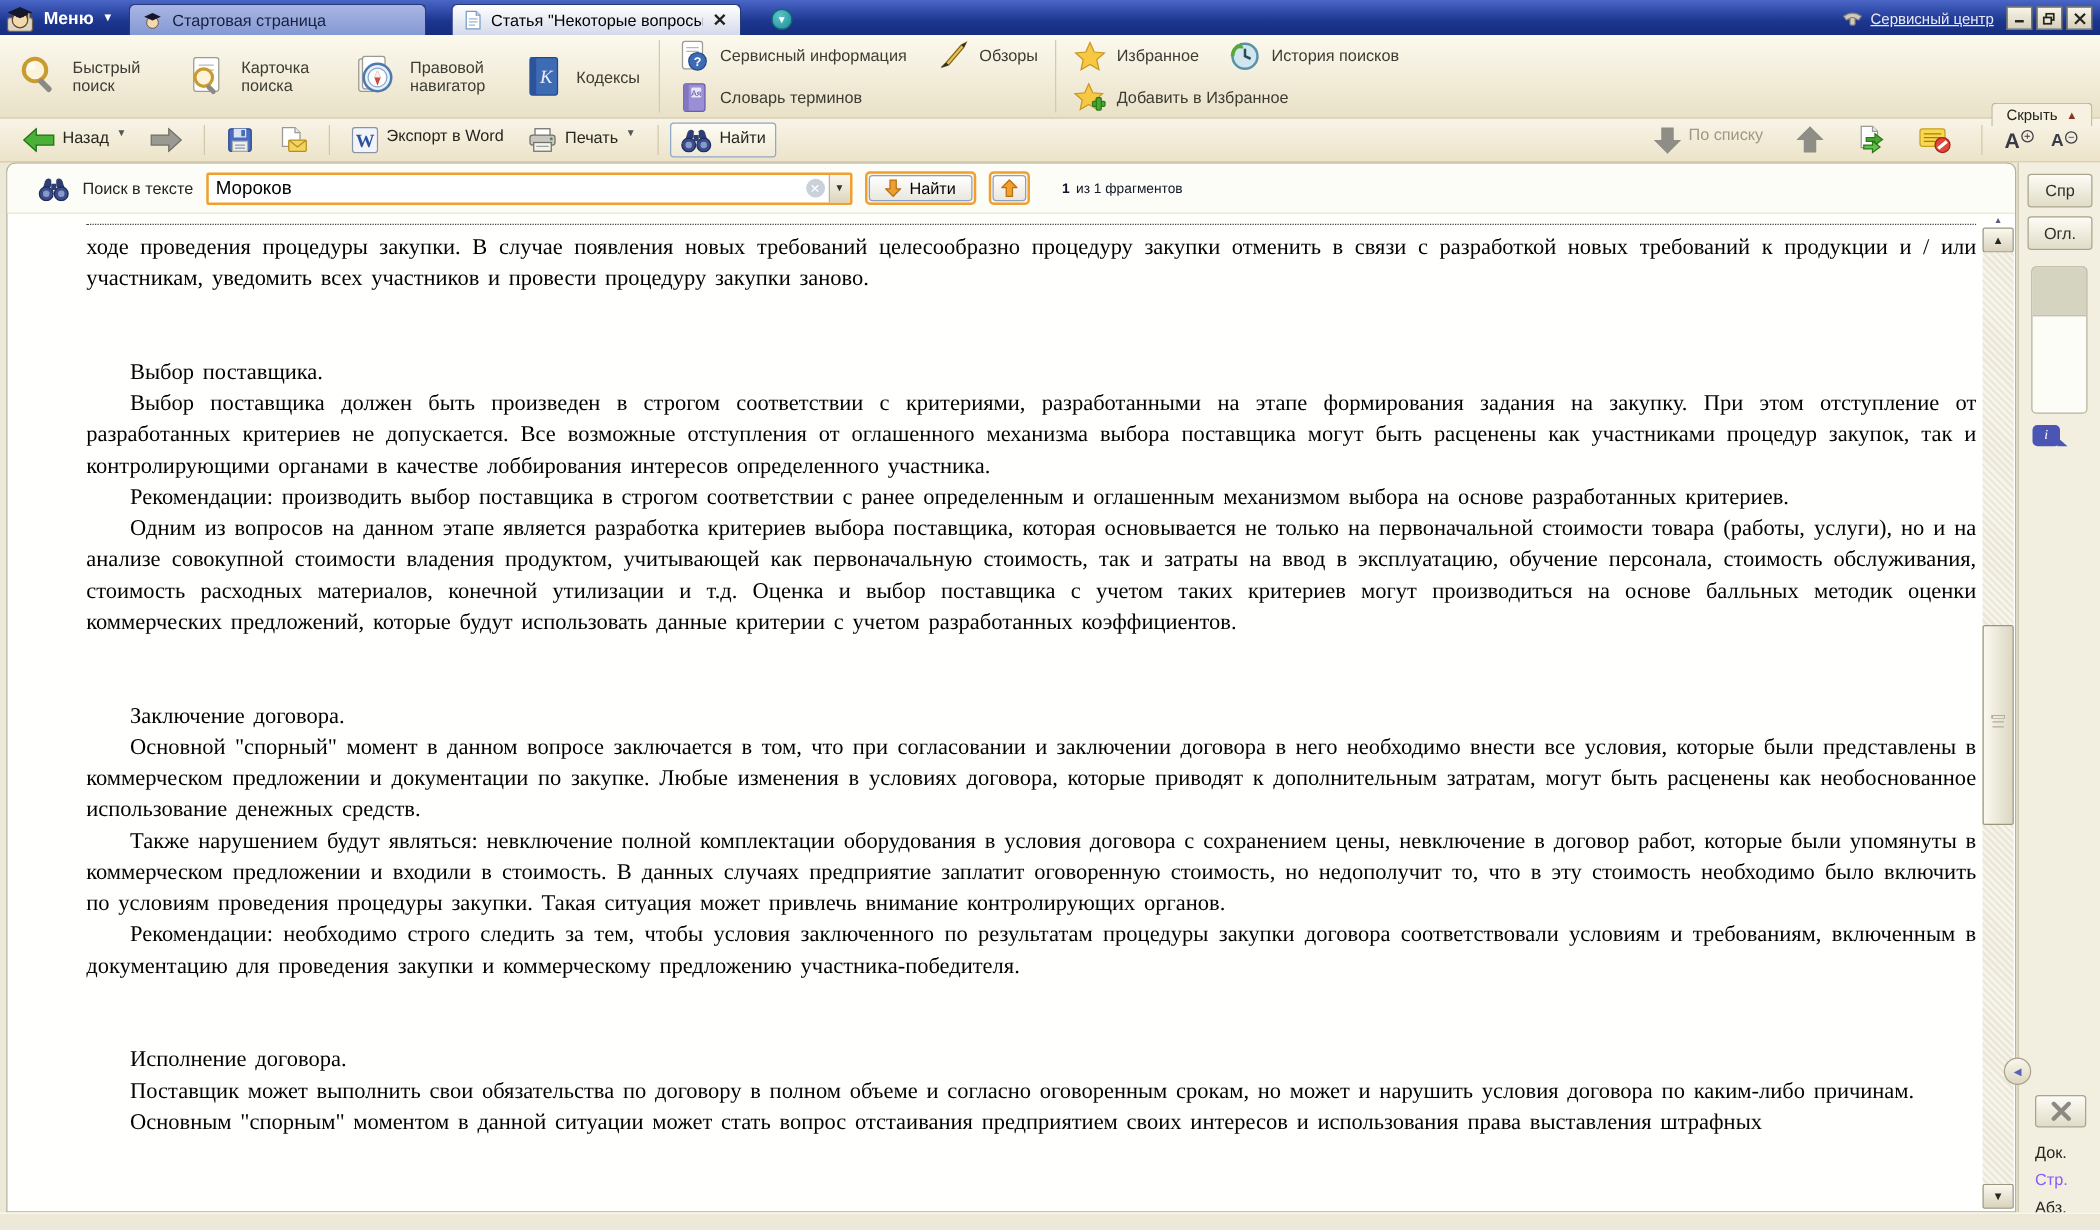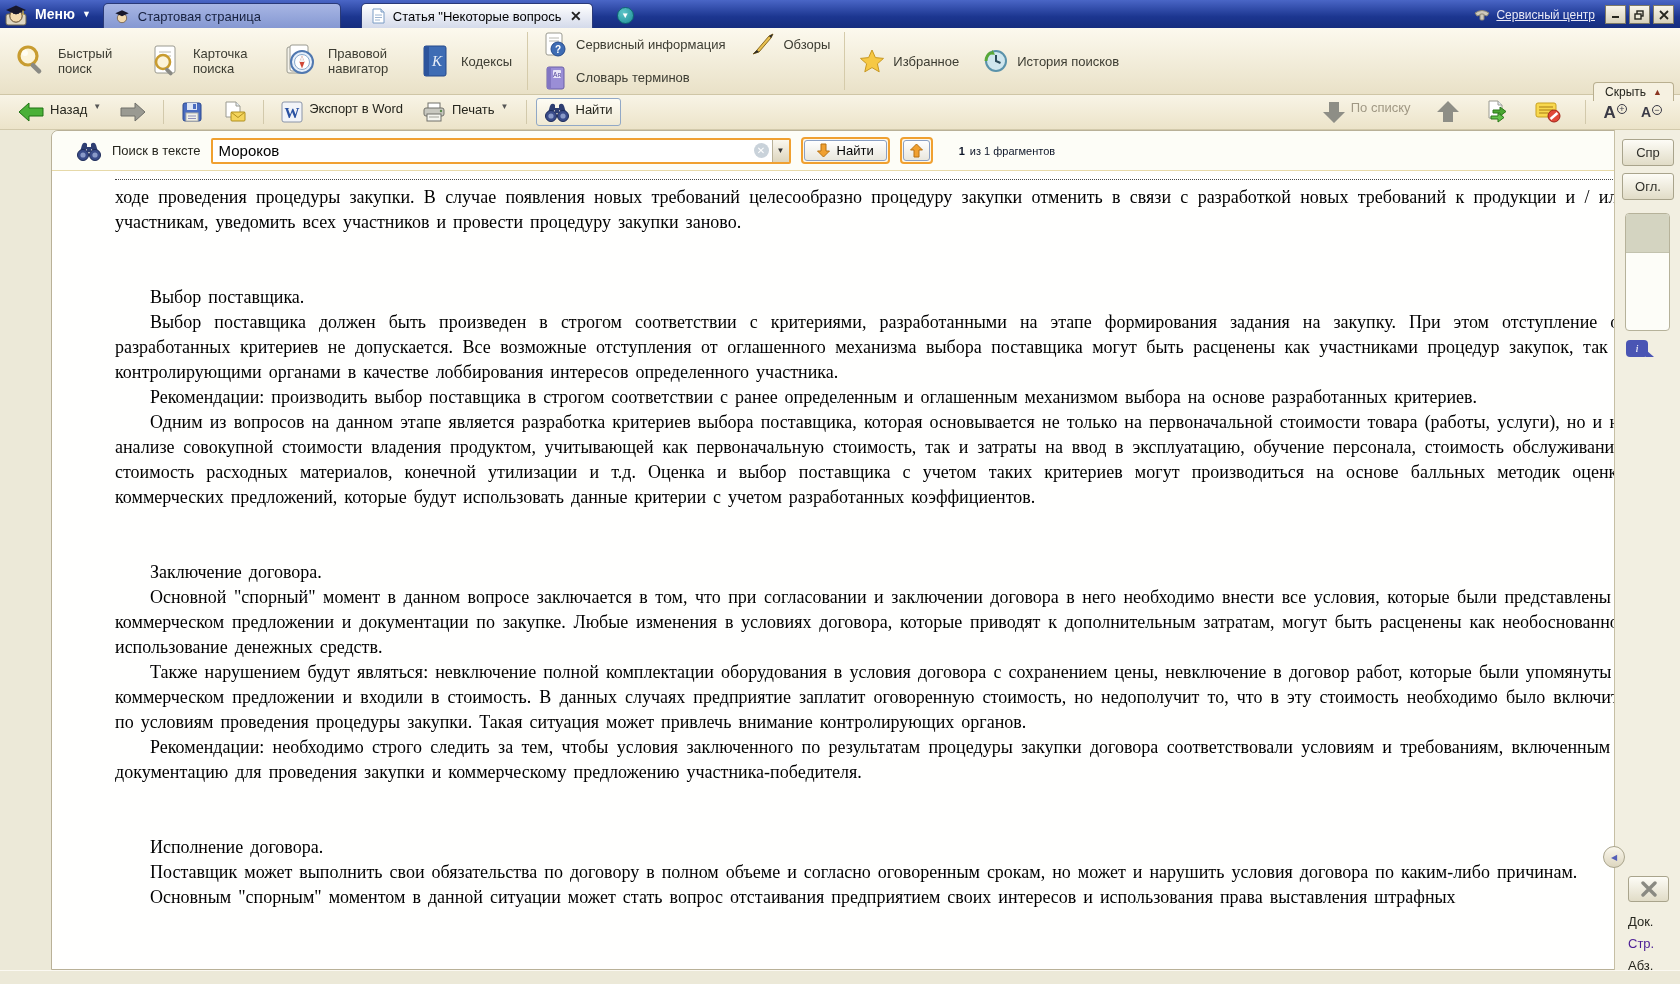--- a/index.html
+++ b/index.html
@@ -55,25 +55,25 @@
   .nav-sep { width:1px; height:24px; background:#d2c9ab; margin:0 6px; }
   .nav-right { margin-left:auto; display:flex; align-items:center; gap:10px; padding-right:6px; }
   .bylist-label { font-size:13px; color:#a09884; }
   .font-btn { display:flex; align-items:flex-start; background:none; border:none; cursor:pointer;
     font-size:17px; font-weight:bold; color:#3a3a46; line-height:1; padding:2px; }
   .font-btn .bubble { font-size:9px; font-weight:normal; border:1px solid #3a3a46; border-radius:50%;
     width:10px; height:10px; line-height:8px; text-align:center; margin-left:1px; }
 
   
   .content-frame { position:absolute; top:130px; left:5px; width:1608px; height:840px;
-    background:#fffffe; border:1px solid #b9b198; border-radius:7px 7px 0 0;margin-left:46px; }
+    background:#fffffe; border:1px solid #b9b198; border-radius:7px 7px 0 0; }
   .find-row { height:40px; display:flex; align-items:center; gap:10px; padding-left:24px;
     background:#fdfdf7; border-bottom:1px solid #e6d9a8; border-radius:7px 7px 0 0; }
   .find-label { font-size:13px; color:#26261e; white-space:nowrap; }
-  .find-input-wrap { position:relative; width:580px; height:26px; border:2px solid #f0a030; border-radius:2px; background:#fff;
+  .find-input-wrap { position:relative; width:517px; height:26px; border:2px solid #f0a030; border-radius:2px; background:#fff;
     display:flex; align-items:center; }
   .find-input { flex:1; height:100%; border:none; outline:none; font-size:15px; padding:0 6px; font-family:"Liberation Sans",sans-serif; color:#000; background:transparent; }
   .clear-icon { width:15px; height:15px; border-radius:50%; background:#c9d2da; color:#fff; font-size:10px;
     display:flex; align-items:center; justify-content:center; margin-right:3px; cursor:pointer; }
   .dd-btn { width:17px; height:100%; background:linear-gradient(#faf7ee,#ddd5bd); border-left:1px solid #b9b198;
     display:flex; align-items:center; justify-content:center; font-size:8px; color:#333; cursor:pointer; }
   .orange-frame { border:2px solid #f0a030; border-radius:4px; padding:1px; background:#fdf7e8; display:flex; cursor:pointer; }
   .inner-btn { display:flex; align-items:center; gap:7px; background:linear-gradient(#ffffff,#e9e7dd);
     border:1px solid #8aa0c4; border-radius:3px; padding:2px 12px; font-size:13px; color:#000; }
   .inner-btn.sq { padding:2px 6px; }
@@ -110,21 +110,21 @@
   .rp-ind-fill { height:39px; background:#d4d4c1; border-bottom:1px solid #c2c2ae; }
   .rp-info { position:absolute; left:11px; top:210px; width:22px; height:17px; background:#4a55b4; border-radius:4px;
     color:#fff; font-size:11px; font-style:italic; font-family:"Liberation Serif",serif; text-align:center; line-height:16px; cursor:pointer; }
   .rp-info:after { content:""; position:absolute; right:-6px; bottom:0; border-left:8px solid #4a55b4; border-top:7px solid transparent; }
   .rp-collapse { position:absolute; left:-12px; top:716px; width:22px; height:22px; border-radius:50%;
     background:linear-gradient(#faf7ec,#ddd6bf); border:1px solid #a9a48c; color:#5560b8; font-size:8px;
     display:flex; align-items:center; justify-content:center; cursor:pointer; }
   .rp-close { position:absolute; left:13px; top:746px; width:41px; height:26px; background:linear-gradient(#fdfcf6,#e1dcc7);
     border:1px solid #a9a48c; border-radius:3px; display:flex; align-items:center; justify-content:center; cursor:pointer; }
   .rp-label { position:absolute; left:13px; font-size:13px; color:#26261e; }
-  .rp-label.blue { color:#4c1d95; }
+  .rp-label.blue { color:#8b5cf6; }
 
   .status-bar { position:absolute; bottom:0; left:0; width:1680px; height:14px; background:#ece9d8; border-top:1px solid #fbf9f2; }
 
   .icon { display:inline-flex; align-items:center; justify-content:center; }
 </style>
 </head>
 <body>
 
 <div class="screen">
 
@@ -305,20 +305,32 @@
         <button class="sm-btn">
           <span class="icon">
             <svg width="26" height="26" viewBox="0 0 26 26">
                 <circle cx="13" cy="13" r="10" fill="#cfe6ee" stroke="#5a92aa" stroke-width="2"></circle>
                 <path d="M13 7 V13 L17.5 15" stroke="#2a4a5a" stroke-width="2" fill="none"></path>
                 <path d="M3 13 A10 10 0 0 1 8 4.5" stroke="#58a838" stroke-width="3" fill="none"></path>
                 <path d="M9.5 2 L7 6.5 L12 6.8 Z" fill="#58a838"></path>
               </svg>
           </span>
           <span>История поисков</span>
+        </button>
+      </div>
+      <div class="tb-row">
+        <button class="sm-btn">
+          <span class="icon">
+            <svg width="26" height="24" viewBox="0 0 26 24">
+                <path d="M12 1 L15.2 8.2 L23 9 L17.2 14 L18.8 21.6 L12 17.6 L5.2 21.6 L6.8 14 L1 9 L8.8 8.2 Z" fill="#f6c844" stroke="#c89820"></path>
+                <rect x="15" y="15" width="10" height="4" rx="1" fill="#4aa832" stroke="#2a7818"></rect>
+                <rect x="18" y="12" width="4" height="10" rx="1" fill="#4aa832" stroke="#2a7818"></rect>
+              </svg>
+          </span>
+          <span>Добавить в Избранное</span>
         </button>
       </div>
     </div>
   </div>
 
   <div class="hide-tab">
     <span>Скрыть</span>
     <span class="tri">▲</span>
   </div>
 

